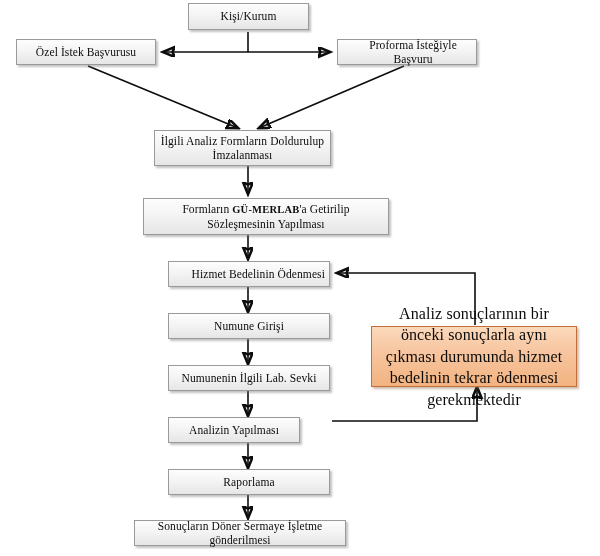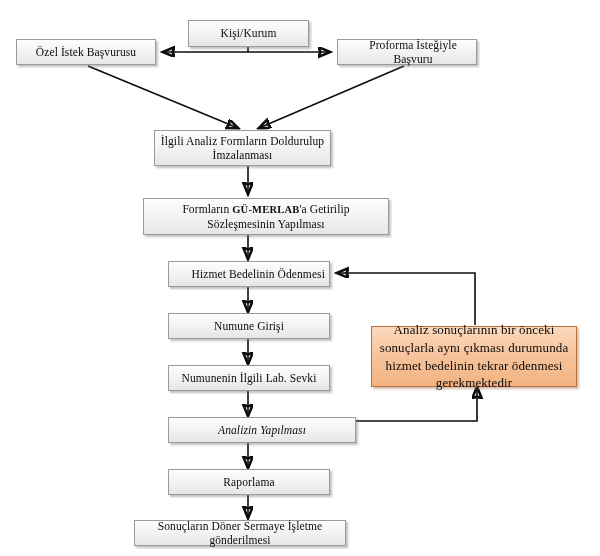--- a/index.html
+++ b/index.html
@@ -28,21 +28,21 @@
     color: #0b0b0b;
     font-size: 11.5px;
     line-height: 1.25;
     padding: 2px 4px;
     letter-spacing: 0.1px;
   }
   .node.note {
     border: 1px solid #c0703a;
     background: linear-gradient(to bottom, #fbd9bb 0%, #f7c49e 45%, #f2b380 100%);
     box-shadow: 1.5px 1.5px 2px rgba(150,110,80,0.45);
-    font-size: 13px;
+    font-size: 16px;
     line-height: 1.35;
   }
   .smallcaps {
     font-variant: small-caps;
     font-weight: bold;
     font-size: 10.5px;
     letter-spacing: 0.2px;
   }
   svg#wires {
     position: absolute;
@@ -82,21 +82,21 @@
     <line x1="248" y1="287" x2="248" y2="312" marker-end="url(#ah)"></line>
     <line x1="248" y1="339" x2="248" y2="364" marker-end="url(#ah)"></line>
     <line x1="248" y1="391" x2="248" y2="416" marker-end="url(#ah)"></line>
     <line x1="248" y1="443" x2="248" y2="468" marker-end="url(#ah)"></line>
     <line x1="248" y1="495" x2="248" y2="518" marker-end="url(#ah)"></line>
 
     <polyline points="332,421 477,421 477,387" marker-end="url(#ah)"></polyline>
     <polyline points="475,325 475,273 337,273" marker-end="url(#ah)"></polyline>
   </svg>
 
-  <div class="node" style="left:188px; top:20px; width:121px; height:27px;font-family:Liberation Serif, serif;">
+  <div class="node" style="left:188px; top:3px; width:121px; height:27px;font-family:Liberation Serif, serif;">
     <span>Kişi/Kurum</span>
   </div>
 
   <div class="node" style="left:16px; top:39px; width:140px; height:26px;">
     <span>Özel İstek Başvurusu</span>
   </div>
 
   <div class="node" style="left:337px; top:39px; width:140px; height:26px;padding-left:16px;">
     <span>Proforma İsteğiyle Başvuru</span>
   </div>
@@ -116,21 +116,21 @@
   </div>
 
   <div class="node" style="left:168px; top:365px; width:162px; height:26px;">
     <span>Numunenin İlgili Lab. Sevki</span>
   </div>
 
   <div class="node" style="left:168px; top:313px; width:162px; height:26px;">
     <span>Numune Girişi</span>
   </div>
 
-  <div class="node" style="left:168px; top:417px; width:188px; height:26px;font-style:italic;">
+  <div class="node" style="left:168px; top:417px; width:132px; height:26px;">
     <span>Analizin Yapılması</span>
   </div>
 
   <div class="node" style="left:168px; top:469px; width:162px; height:26px;">
     <span>Raporlama</span>
   </div>
 
   <div class="node" style="left:134px; top:520px; width:212px; height:26px;">
     <span>Sonuçların Döner Sermaye İşletme gönderilmesi</span>
   </div>

